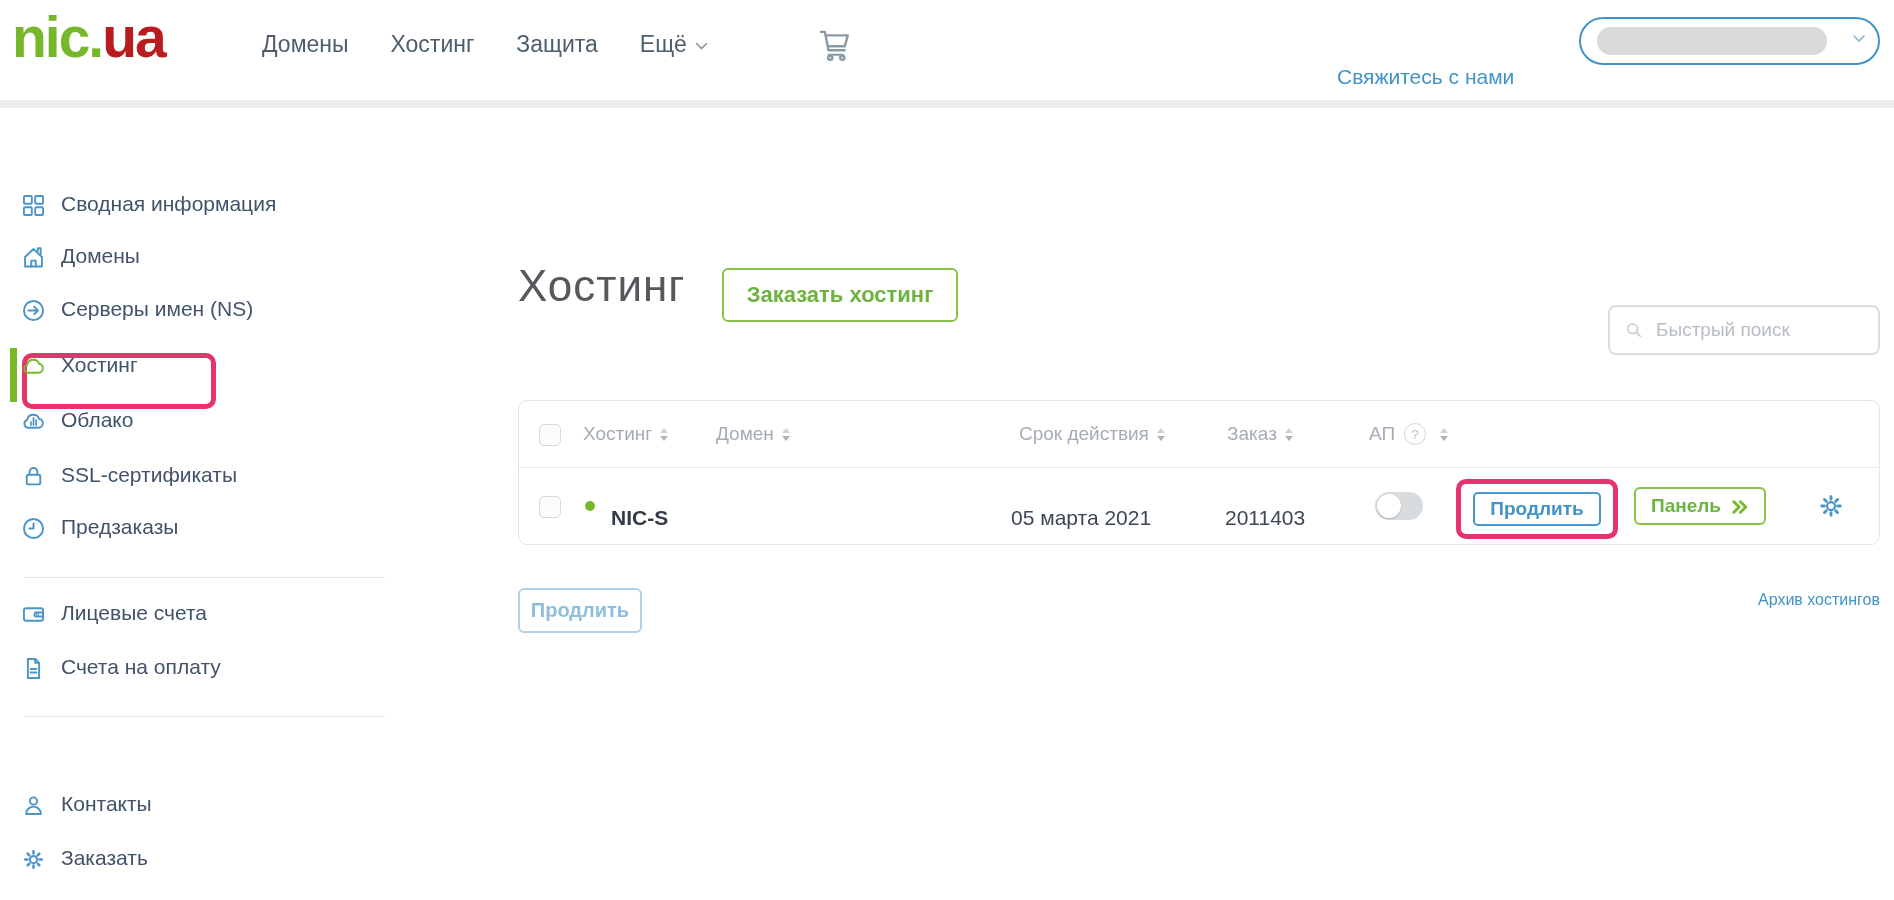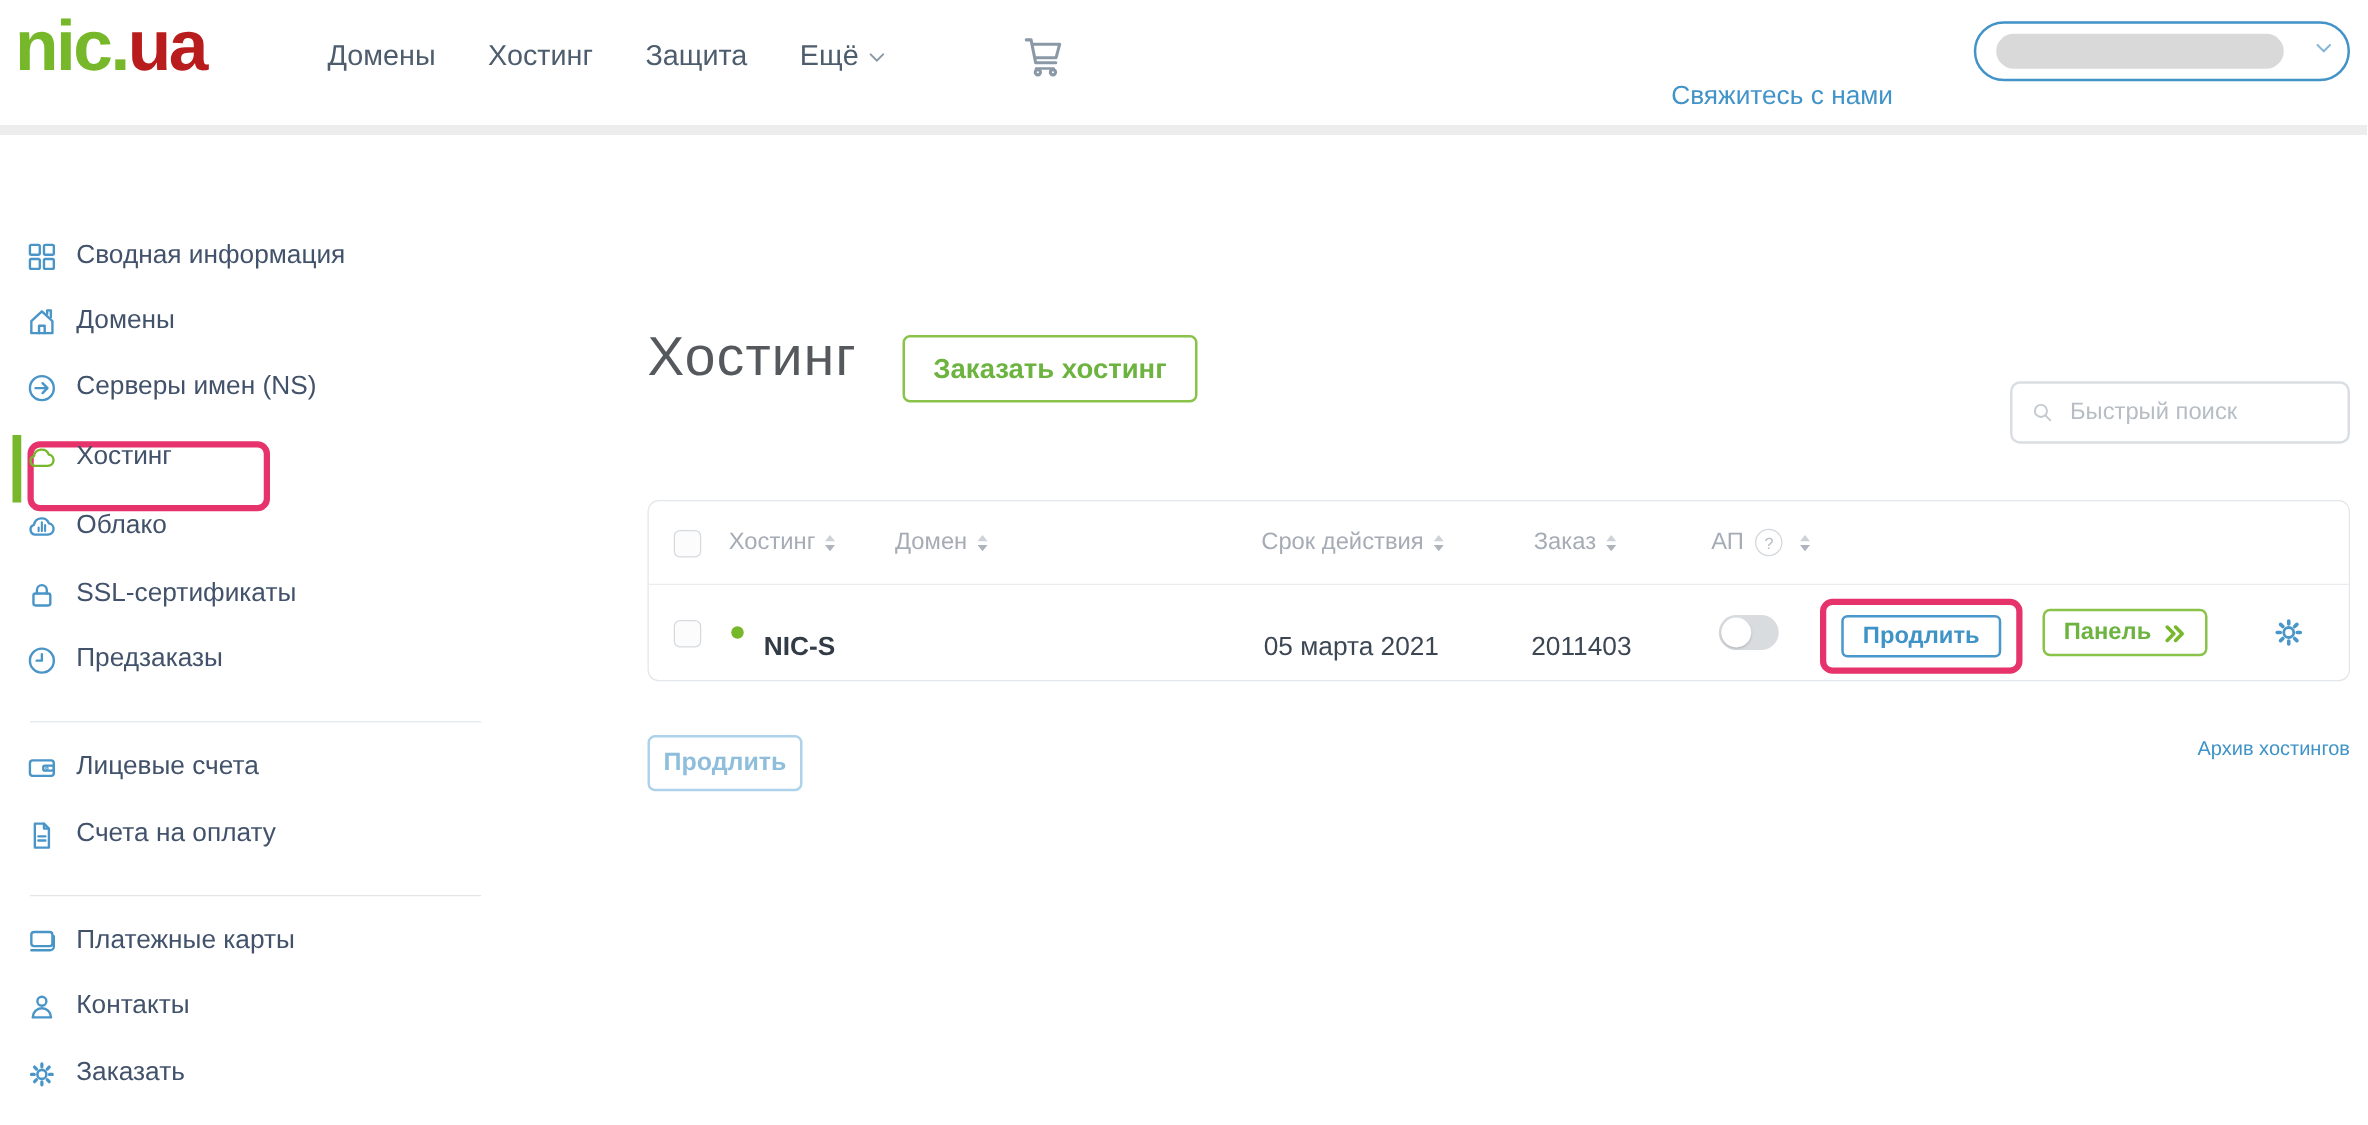--- a/index.html
+++ b/index.html
@@ -231,29 +231,20 @@
             <rect x="3.5" y="6.5" width="17" height="11" rx="2"></rect>
             <rect x="13" y="10.2" width="7.5" height="3.6" rx="1.2"></rect>
             <circle cx="15.6" cy="12" r="0.4"></circle>
           </svg>
       </span>
         <span class="lbl">Лицевые счета</span>
     </div>
 
     <div class="sb-divider" style="top:608px"></div>
 
-    <div class="sb-item" style="top:632px">
-      <span class="sb-icon">
-        <svg width="27" height="27" viewBox="0 0 24 24" fill="none" stroke="currentColor" stroke-width="1.7" stroke-linecap="round" stroke-linejoin="round">
-            <rect x="4.5" y="5" width="15" height="10" rx="2"></rect>
-            <path d="M4.5 18h13.3a2.7 2.7 0 0 0 2.7-2.7V8"></path>
-          </svg>
-      </span>
-        <span class="lbl">Платежные карты</span>
-    </div>
 
     <div class="sb-item" style="top:684px">
       <span class="sb-icon">
         <svg width="27" height="27" viewBox="0 0 24 24" fill="none" stroke="currentColor" stroke-width="1.7" stroke-linecap="round" stroke-linejoin="round">
             <circle cx="12" cy="8" r="3.2"></circle>
             <path d="M5.5 19.5a6.5 6.5 0 0 1 13 0z"></path>
           </svg>
       </span>
         <span class="lbl">Контакты</span>
     </div>
@@ -291,21 +282,21 @@
               <i class="dn"></i>
             </span>
         </div>
         <div class="th" style="left:197px">
           <span>Домен</span>
           <span class="sort">
               <i class="up"></i>
               <i class="dn"></i>
             </span>
         </div>
-        <div class="th" style="left:490px">
+        <div class="th" style="left:500px">
           <span>Срок действия</span>
           <span class="sort">
               <i class="up"></i>
               <i class="dn"></i>
             </span>
         </div>
         <div class="th" style="left:708px">
           <span>Заказ</span>
           <span class="sort">
               <i class="up"></i>

